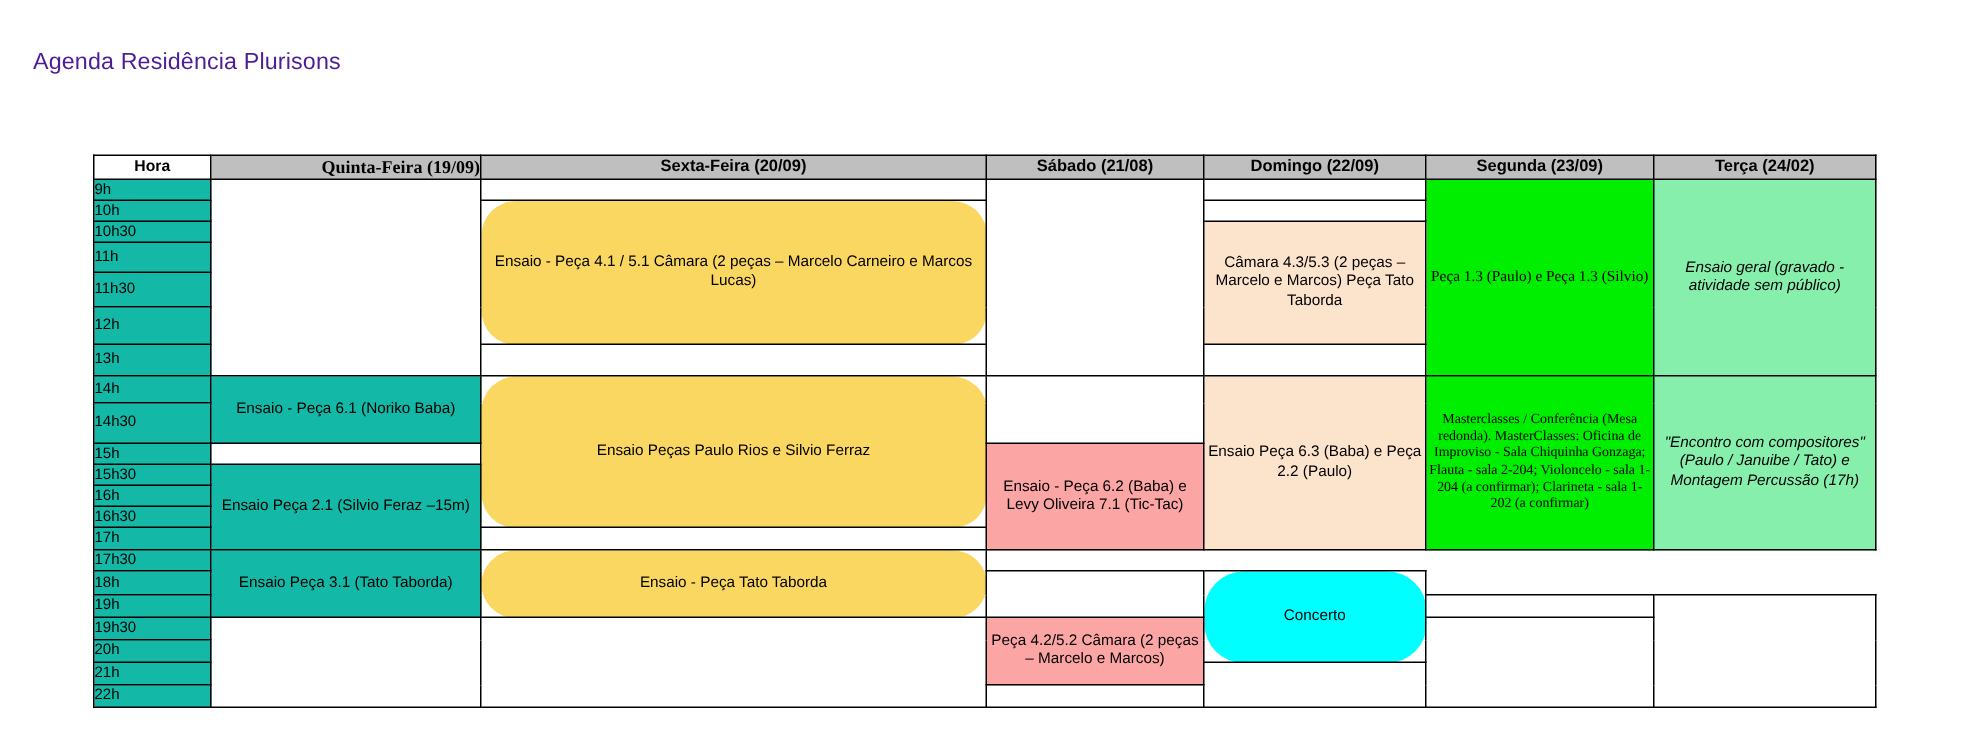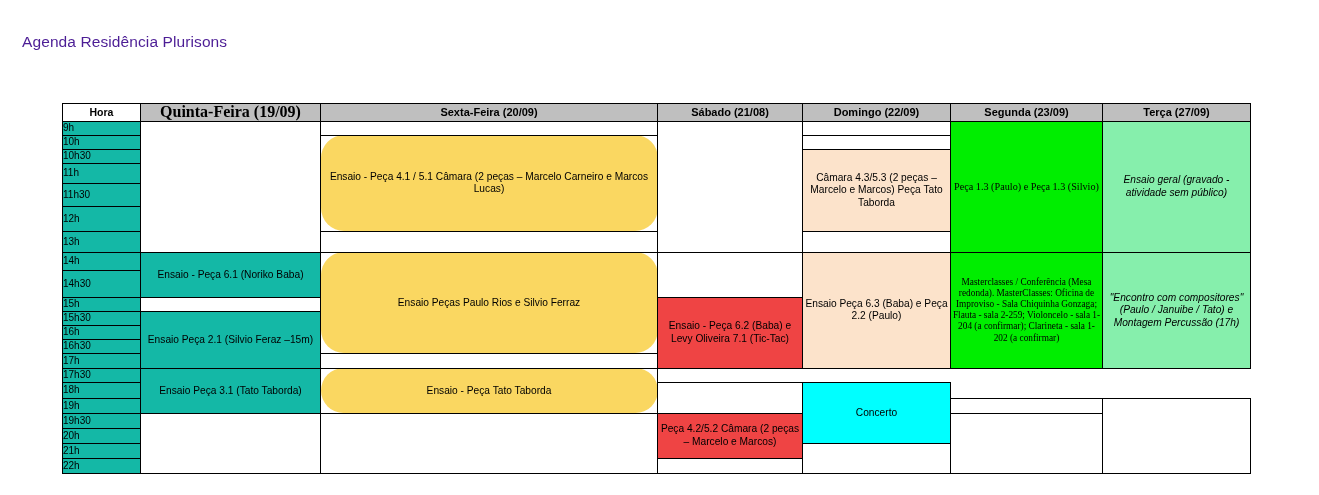--- a/index.html
+++ b/index.html
@@ -64,21 +64,22 @@
     font-family: "Liberation Serif", serif;
     line-height: 1.05;
   }
   tr.head th.hora-head {
     background: #ffffff;
     font-family: "Liberation Sans", sans-serif;
     font-size: 10.5px;
   }
   tr.head th.serif-head {
     font-family: "Liberation Serif", serif;
-    font-size: 16px;
+    font-size: 12px;
+    text-align: right;
   }
   tr.head th.sans-head {
     font-family: "Liberation Sans", sans-serif;
     font-size: 11px;
   }
 
   
   td.hora {
     background: #14b8a6;
     font-size: 10px;
@@ -104,25 +105,25 @@
   td.blank {
     background: #ffffff;
     border: none;
   }
   td.blank-b {
     background: #ffffff;
   }
 
   .bg-green   { background: #14b8a6; }
   .bg-yellow  { background: #fad761; border-radius: 23px; }
-  .bg-peach   { background: #ef4444; }
+  .bg-peach   { background: #fca5a5; }
   .bg-peach2  { background: #fce3cb; }
   .bg-lime    { background: #00ee00; font-family: Liberation Serif, serif; }
   .bg-blue    { background: #86efac; font-style: italic; }
-  .bg-cyan    { background: #00ffff; }
+  .bg-cyan    { background: #00ffff; border-radius: 26px; }
 </style>
 </head>
 <body>
 
 <div id="page-title">Agenda Residência Plurisons</div>
 
 <div id="schedule">
 <table class="sched">
   <colgroup>
     <col class="c-hora">
@@ -135,21 +136,21 @@
   </colgroup>
 
   <tbody>
         <tr class="head">
     <th class="hora-head">Hora</th>
     <th class="serif-head">Quinta-Feira (19/09)</th>
     <th class="sans-head">Sexta-Feira (20/09)</th>
     <th class="sans-head">Sábado (21/08)</th>
     <th class="sans-head">Domingo (22/09)</th>
     <th class="sans-head">Segunda (23/09)</th>
-    <th class="sans-head">Terça (27/09)</th>
+    <th class="sans-head">Terça (24/02)</th>
   </tr>
 
   <tr style="height:14px">
     <td class="hora">9h</td>
     <td class="blank-b" rowspan="7"></td>
     <td class="blank" rowspan="1"></td>
     <td class="blank" rowspan="7"></td>
     <td class="blank" rowspan="1"></td>
     <td class="ev bg-lime" rowspan="7">Peça 1.3 (Paulo) e Peça 1.3 (Silvio)</td>
     <td class="ev bg-blue" rowspan="7">Ensaio geral (gravado - atividade sem público)</td>
@@ -183,21 +184,21 @@
     <td class="blank" rowspan="1"></td>
     <td class="blank" rowspan="1"></td>
   </tr>
 
   <tr style="height:18px">
     <td class="hora">14h</td>
     <td class="ev bg-green" rowspan="2">Ensaio - Peça 6.1 (Noriko Baba)</td>
     <td class="ev bg-yellow" rowspan="6">Ensaio Peças Paulo Rios e Silvio Ferraz</td>
     <td class="blank" rowspan="2"></td>
     <td class="ev bg-peach2" rowspan="7">Ensaio Peça 6.3 (Baba) e Peça 2.2 (Paulo)</td>
-    <td class="ev bg-lime tiny" rowspan="7">Masterclasses / Conferência (Mesa redonda). MasterClasses: Oficina de Improviso - Sala Chiquinha Gonzaga; Flauta - sala 2-259; Violoncelo - sala 1-204 (a confirmar); Clarineta - sala 1-202 (a confirmar)</td>
+    <td class="ev bg-lime tiny" rowspan="7">Masterclasses / Conferência (Mesa redonda). MasterClasses: Oficina de Improviso - Sala Chiquinha Gonzaga; Flauta - sala 2-204; Violoncelo - sala 1-204 (a confirmar); Clarineta - sala 1-202 (a confirmar)</td>
     <td class="ev bg-blue" rowspan="7">"Encontro com compositores" (Paulo / Januibe / Tato) e Montagem Percussão (17h)</td>
   </tr>
 
   <tr style="height:27px">
     <td class="hora">14h30</td>
   </tr>
 
   <tr style="height:14px">
     <td class="hora">15h</td>
     <td class="blank-b" rowspan="1"></td>

